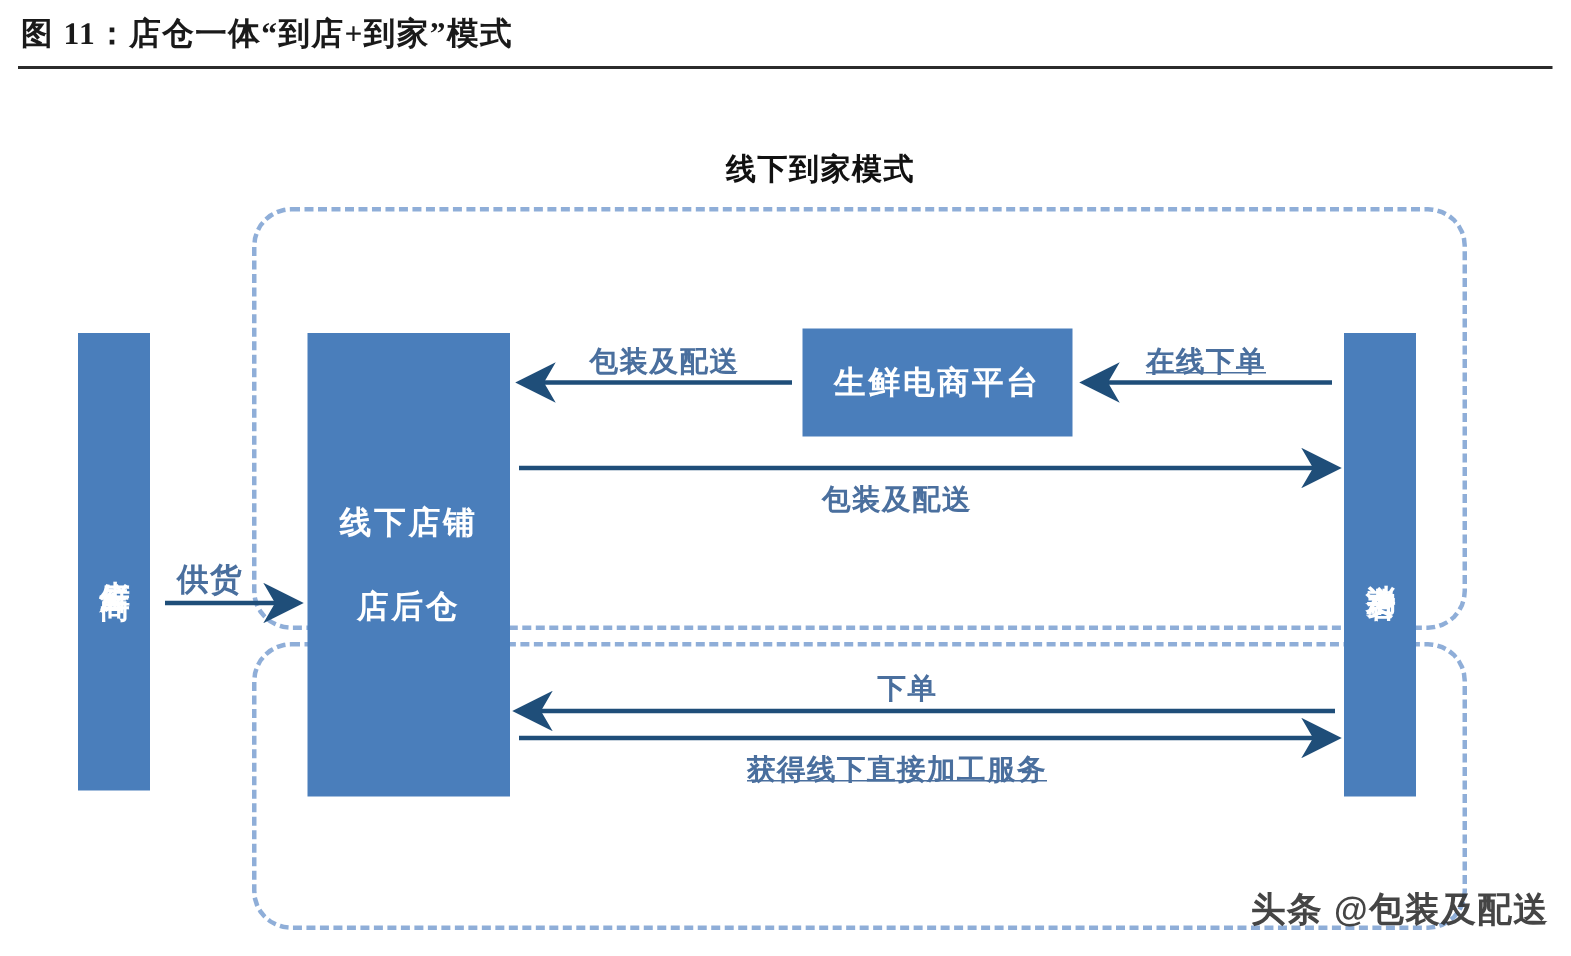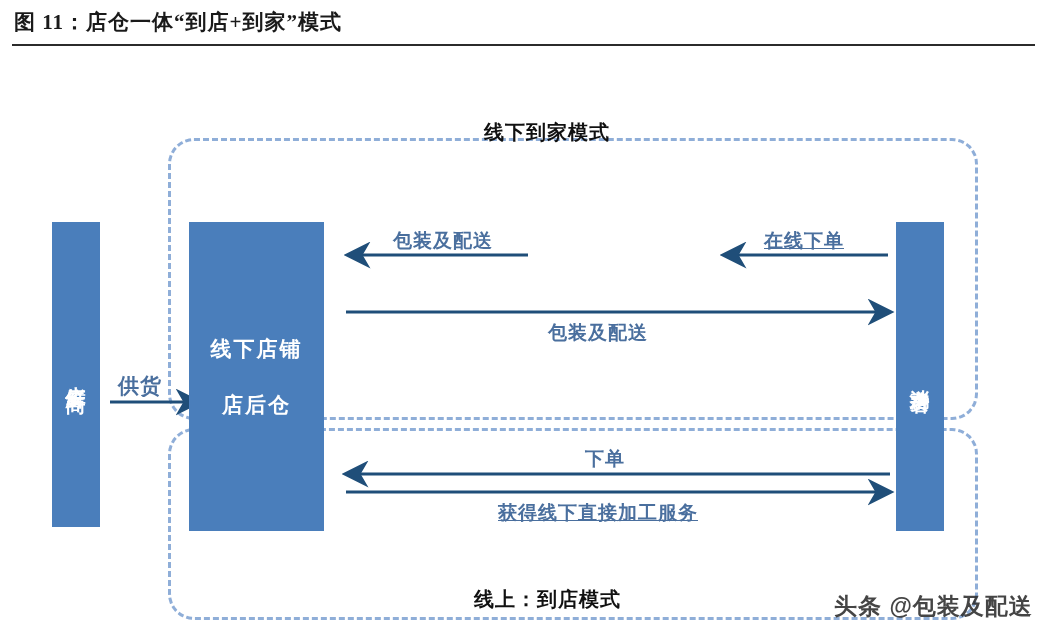--- a/index.html
+++ b/index.html
@@ -49,21 +49,21 @@
   
   .section-caption {
     position: absolute;
     font-family: "Liberation Sans", "DejaVu Sans", sans-serif;
     font-weight: bold;
     font-size: 20px;
     color: #111111;
     white-space: nowrap;
     letter-spacing: 1px;
   }
-  .caption-top  { left: 484px; top: 49px; margin-top: 20px; }
+  .caption-top  { left: 484px; top: 49px; }
   .caption-bot  { left: 474px; top: 536px; }
 
   
   .zone {
     position: absolute;
     border: 3px dashed #8faed8;
     border-radius: 26px;
     box-sizing: border-box;
     background: transparent;
   }
@@ -97,21 +97,21 @@
     left: 52px;
     top: 172px;
     width: 48px;
     height: 305px;
     font-size: 20px;
     line-height: 26px;
     writing-mode: vertical-rl;
     text-orientation: upright;
   }
   .box-store {
-    left: 189px;
+    left: 205px;
     top: 172px;
     width: 135px;
     height: 309px;
     font-size: 21px;
     flex-direction: column;
     gap: 32px;
     line-height: 1.1;
   }
   .box-platform {
     left: 535px;
@@ -177,21 +177,20 @@
 
 <div class="fig-title">图 11：店仓一体“到店+到家”模式</div>
 <div class="title-rule"></div>
 
 <div class="canvas">
 
   <div class="zone zone-top"></div>
   <div class="zone zone-bottom"></div>
 
   <div class="section-caption caption-top">线下到家模式</div>
-  <div class="section-caption caption-bot">线上：到店模式</div>
 
   <svg class="flow-svg" viewBox="0 0 1047 587">
     <defs>
       <marker id="ah" viewBox="0 0 12 12" refX="10" refY="6" markerWidth="9" markerHeight="9" orient="auto-start-reverse">
         <path d="M 0 0 L 12 6 L 0 12 L 3.5 6 z" fill="#1f4e79"></path>
       </marker>
     </defs>
 
     <line x1="110" y1="352" x2="198" y2="352" stroke="#1f4e79" stroke-width="3" marker-end="url(#ah)"></line>
 
@@ -213,17 +212,18 @@
   <div class="flow-label lbl-placeorder">下单</div>
   <div class="flow-label lbl-instore">获得线下直接加工服务</div>
 
   <div class="nodebox box-supplier">生鲜厂商</div>
 
   <div class="nodebox box-store">
     <span>线下店铺</span>
     <span>店后仓</span>
   </div>
 
+  <div class="nodebox box-platform">生鲜电商平台</div>
 
   <div class="nodebox box-consumer">消费者</div>
 
   <div class="watermark">头条 @包装及配送</div>
 </div>
 
 </body></html>

